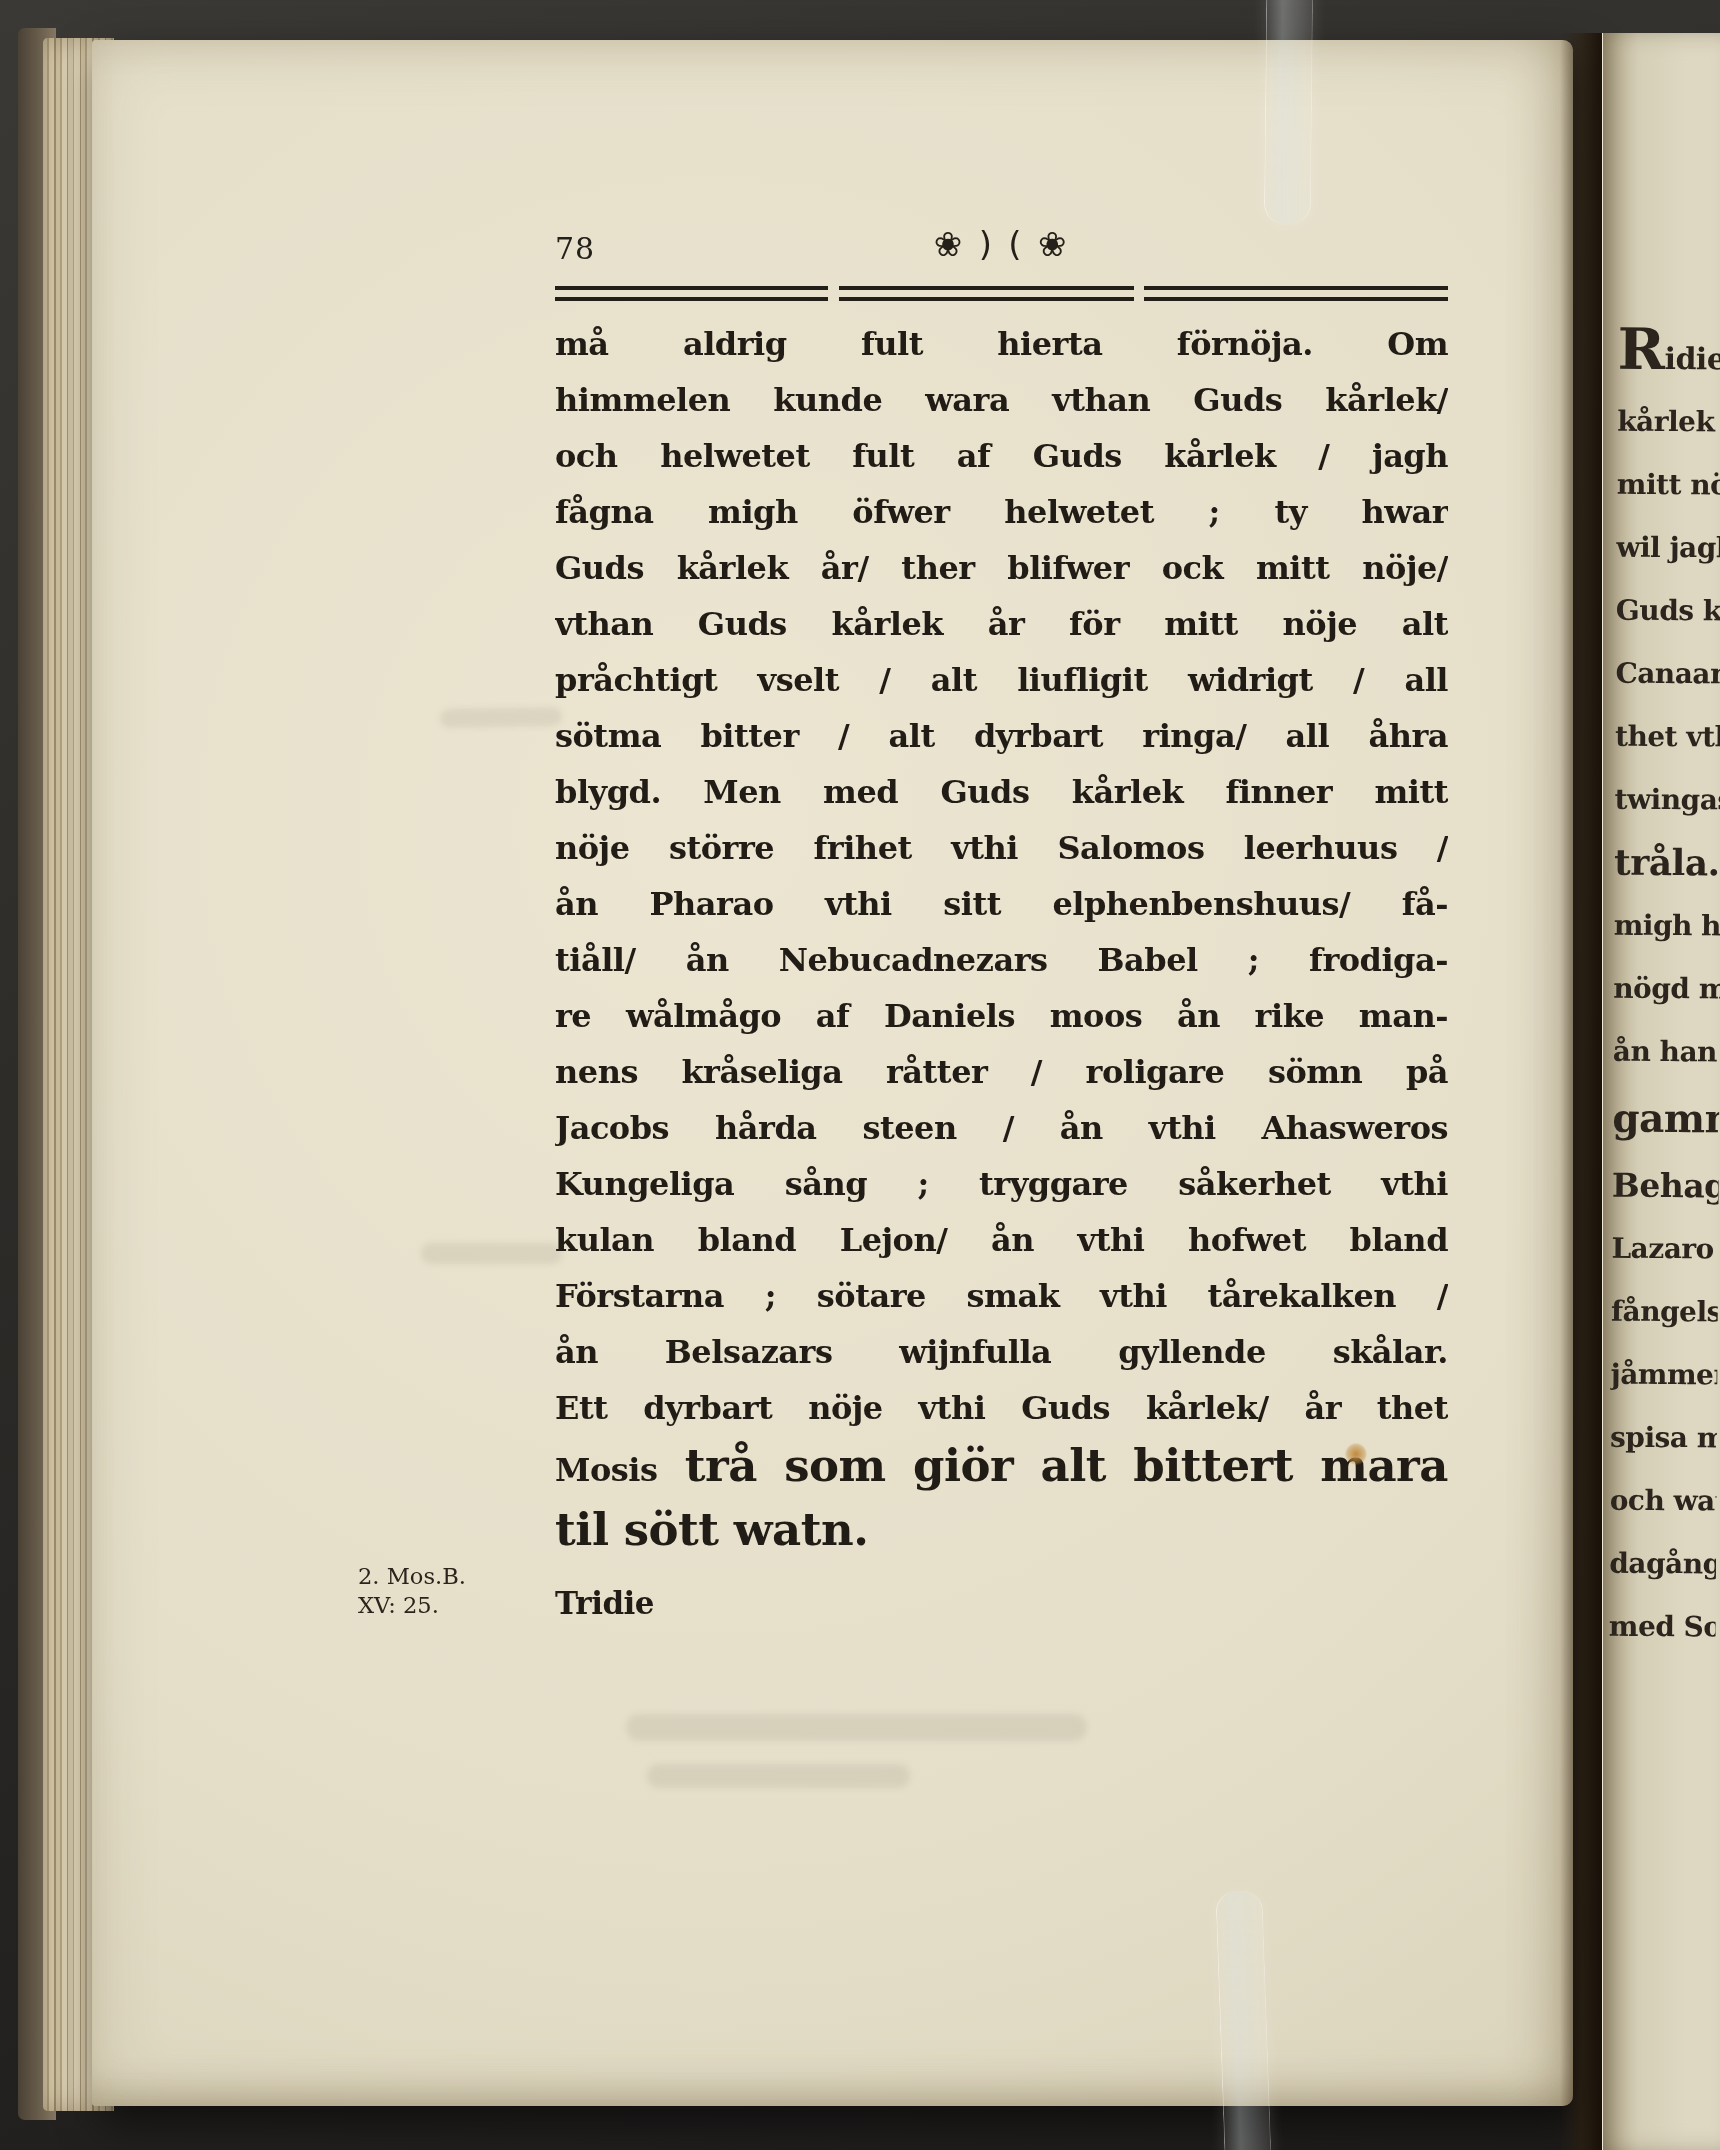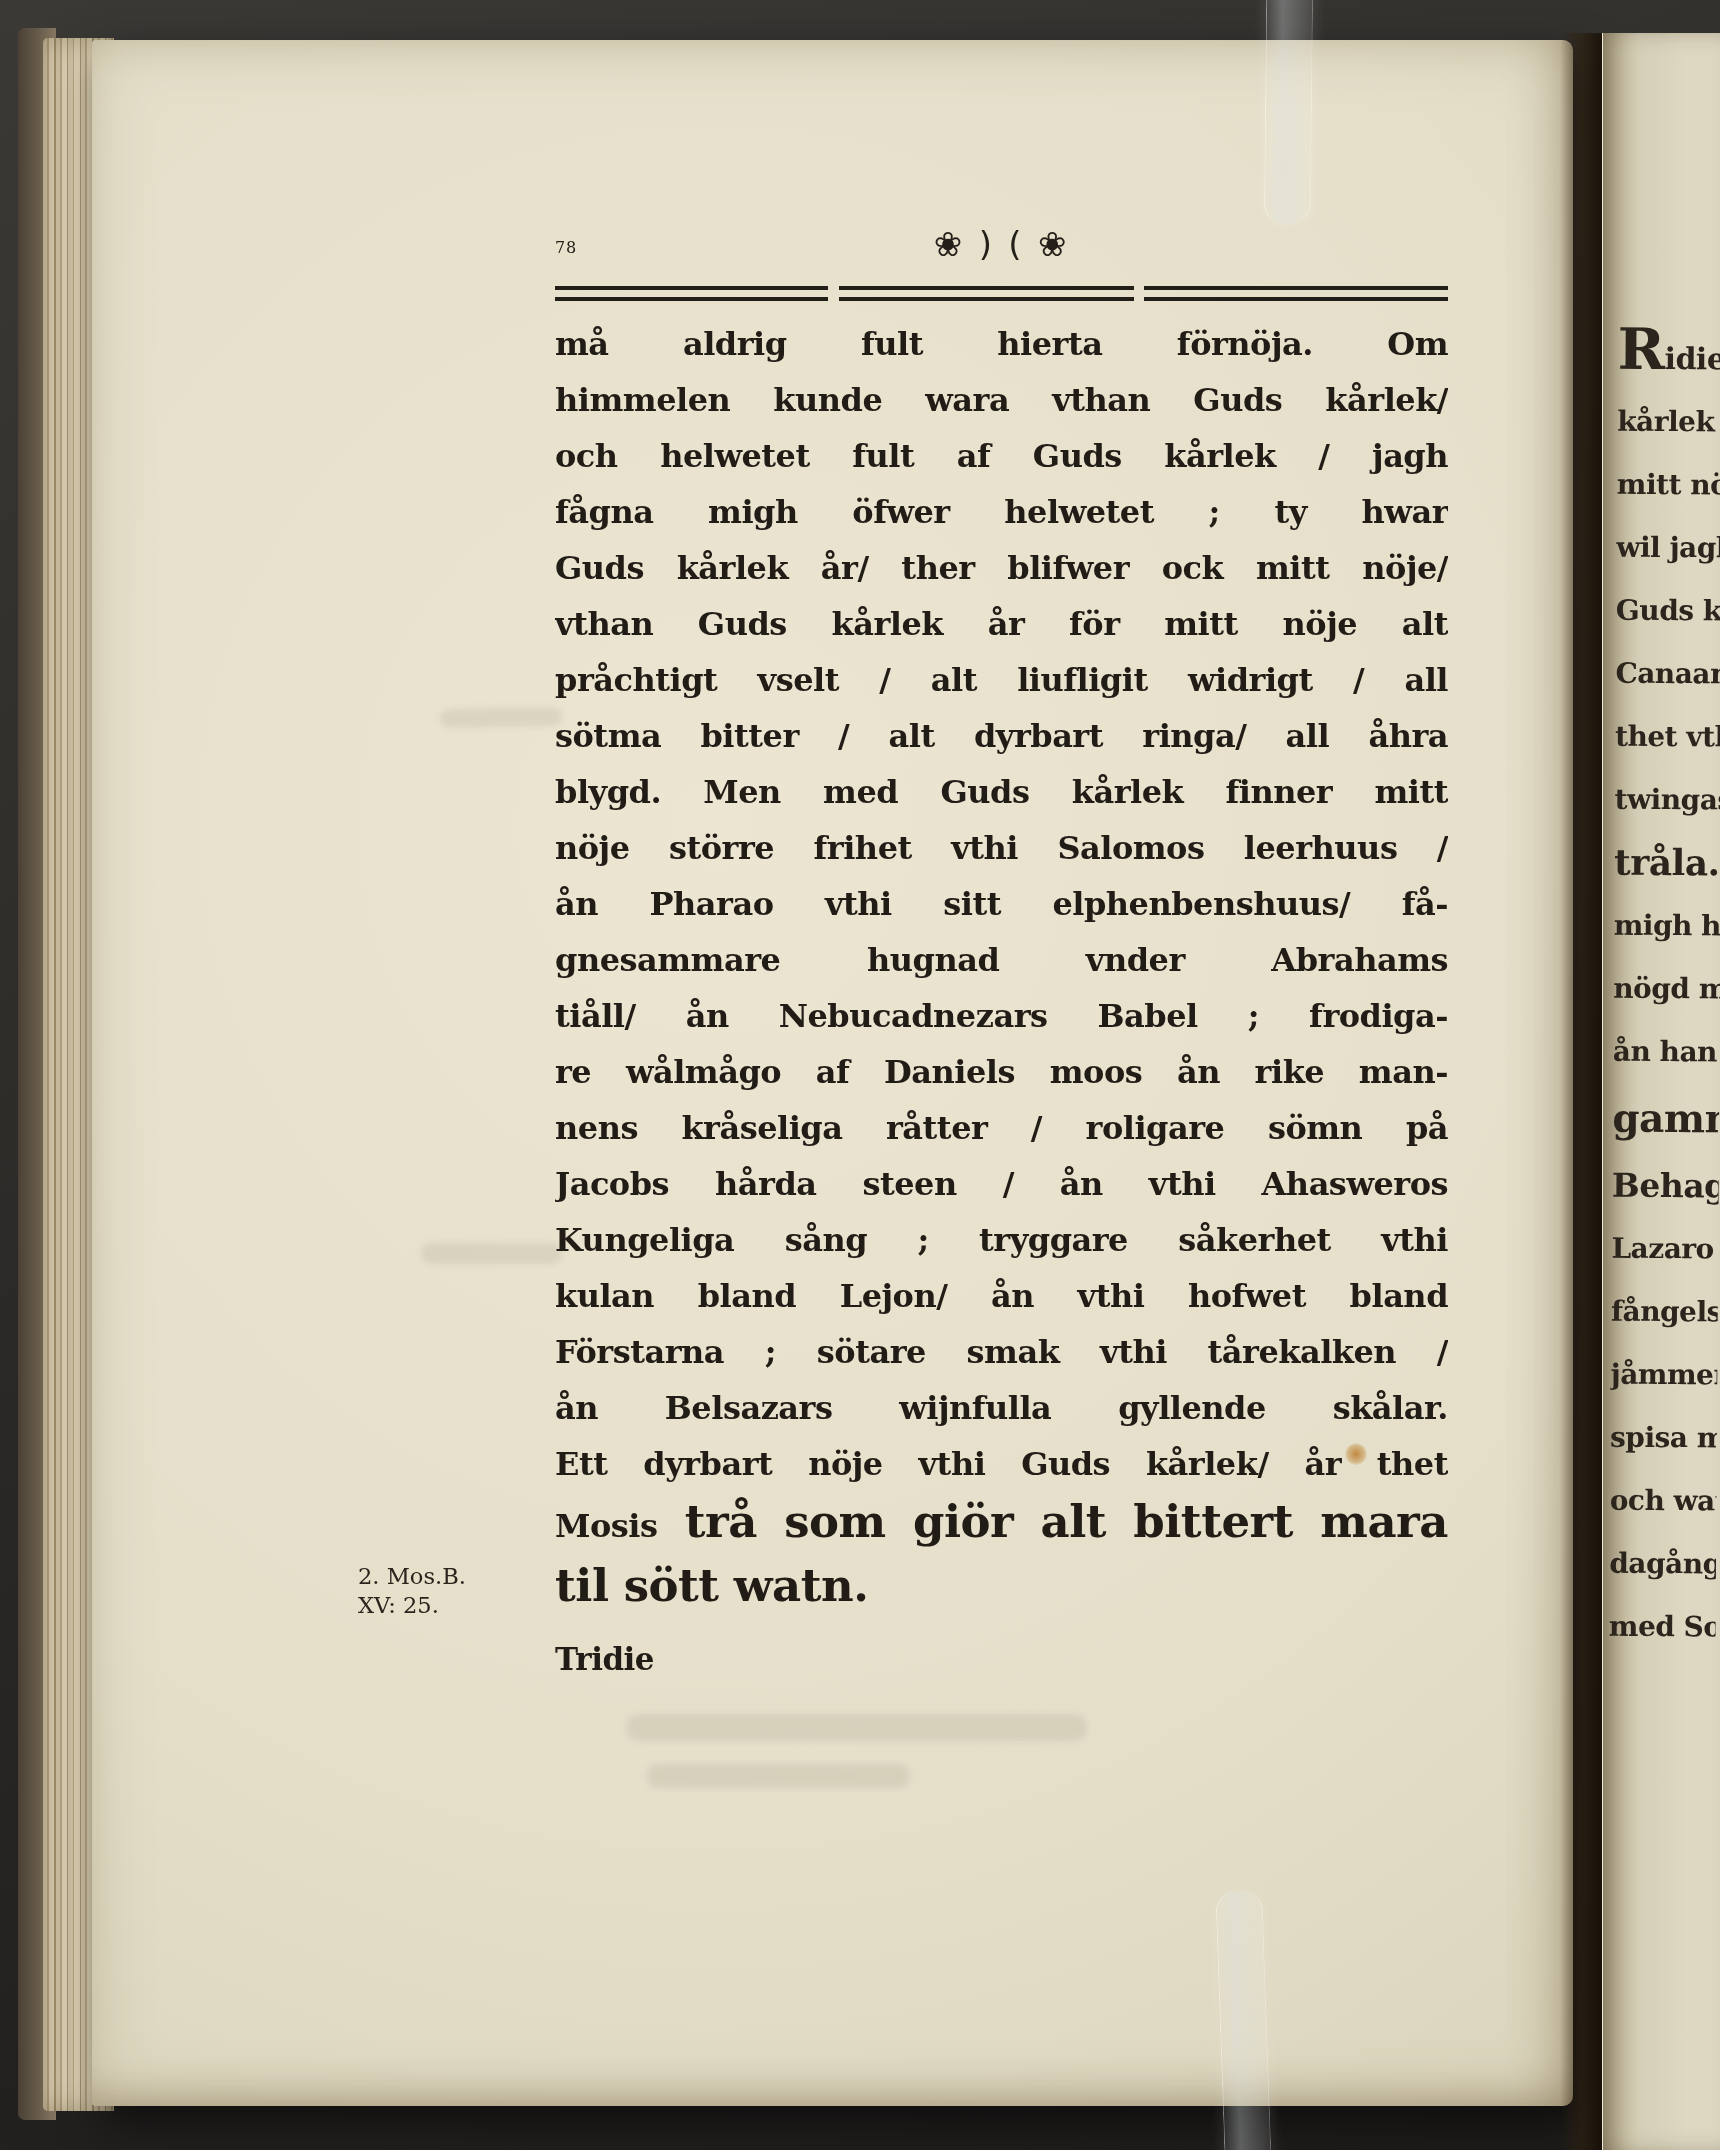--- a/index.html
+++ b/index.html
@@ -41,21 +41,21 @@
   }
   .right-page{
     position:absolute;left:1602px;top:33px;width:118px;height:2118px;
     background:linear-gradient(90deg,#bdb395 0%,#d6cfb7 30%,#ded7c1 70%);
     border-left:1.4px solid #efe9d6;
     box-shadow:inset 14px 0 28px -9.4px rgba(50,35,15,.55);
     overflow:hidden;
   }
   
   .page-header{position:absolute;left:463px;top:184px;width:893px;height:52px;color:#24201a;}
-  .page-number{position:absolute;left:0;top:14px;font-size:16px;letter-spacing:0.9px;}
+  .page-number{position:absolute;left:0;top:7px;font-size:30px;letter-spacing:0.9px;}
   .ornament{
     position:absolute;left:0;right:0;text-align:center;top:0;
     font-size:34px;font-family:"DejaVu Sans", sans-serif;letter-spacing:2.8px;color:#241f18;
   }
   .rules{position:absolute;left:463px;top:246px;width:893px;}
   .rule{
     height:4.2px;margin-bottom:7px;
     background:linear-gradient(90deg,
       #221e18 0%, #221e18 30.6%, rgba(0,0,0,0) 30.6%, rgba(0,0,0,0) 31.8%,
       #221e18 31.8%, #221e18 64.8%, rgba(0,0,0,0) 64.8%, rgba(0,0,0,0) 66%,
@@ -132,21 +132,20 @@
       <div class="tl">himmelen kunde wara vthan Guds kårlek/</div>
       <div class="tl">och helwetet fult af Guds kårlek / jagh</div>
       <div class="tl">fågna migh öfwer helwetet ;  ty hwar</div>
       <div class="tl">Guds kårlek år/ ther blifwer ock mitt nöje/</div>
       <div class="tl">vthan Guds kårlek år för mitt nöje alt</div>
       <div class="tl">pråchtigt vselt /  alt liufligit widrigt /  all</div>
       <div class="tl">sötma bitter / alt dyrbart ringa/ all åhra</div>
       <div class="tl">blygd.  Men med Guds kårlek finner mitt</div>
       <div class="tl">nöje större frihet vthi Salomos leerhuus /</div>
       <div class="tl">ån Pharao vthi sitt elphenbenshuus/ få-</div>
-      <div class="tl">gnesammare hugnad vnder Abrahams</div>
       <div class="tl">tiåll/ ån Nebucadnezars Babel ; frodiga-</div>
       <div class="tl">re wålmågo af Daniels moos ån rike man-</div>
       <div class="tl">nens kråseliga råtter /  roligare sömn på</div>
       <div class="tl">Jacobs hårda steen / ån vthi Ahasweros</div>
       <div class="tl">Kungeliga sång ;  tryggare såkerhet vthi</div>
       <div class="tl">kulan bland Lejon/ ån vthi hofwet bland</div>
       <div class="tl">Förstarna ;  sötare smak vthi tårekalken /</div>
       <div class="tl">ån Belsazars wijnfulla gyllende skålar.</div>
       <div class="tl">Ett dyrbart nöje vthi Guds kårlek/ år thet</div>
 

